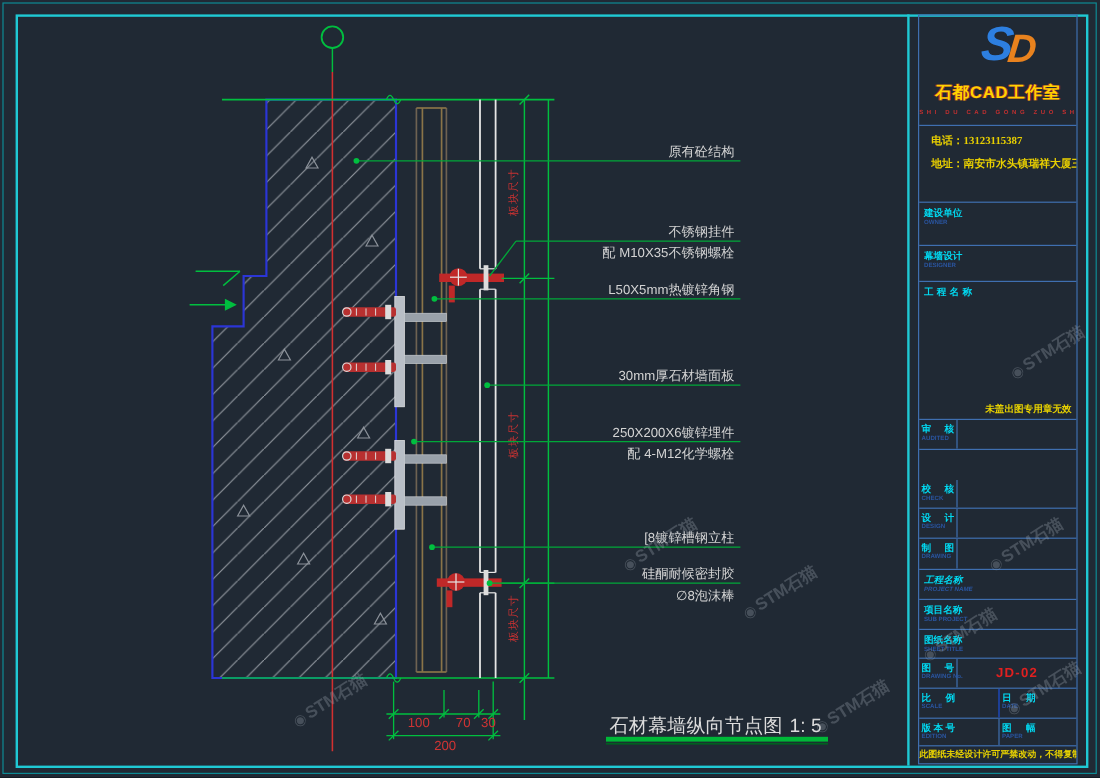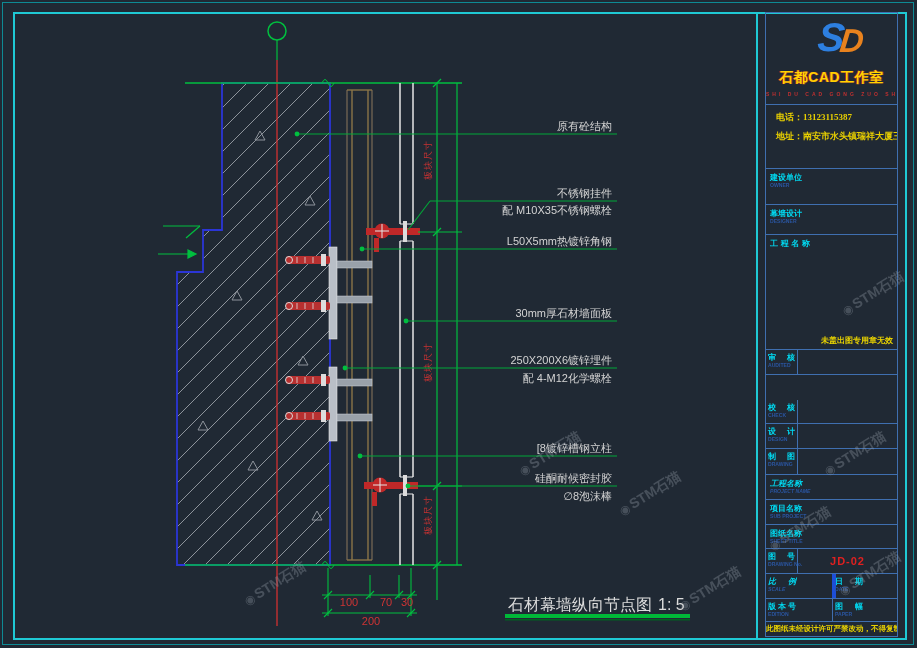--- a/index.html
+++ b/index.html
@@ -316,21 +316,21 @@
       <div class="tb-labelbox">
           <span class="cn">图 号</span>
           <span class="en">DRAWING No.</span>
         </div>
       <div class="tb-value">
           <span class="jdno">JD-02</span>
         </div>
     </div>
 
     <div class="tb-sec" style="top:561px;height:25px;">
-      <div class="half" style="left:0;width:66px;border-right:4px solid #1d4ed8;font-style:italic;">
+      <div class="half" style="left:0;width:66px;border-right:1px solid #1d4ed8;">
         <div class="tb-labelbox" style="border-right:none;">
             <span class="cn">比 例</span>
             <span class="en">SCALE</span>
           </div>
       </div>
       <div class="half" style="left:67px;width:64px;">
         <div class="tb-labelbox" style="border-right:none;">
             <span class="cn">日 期</span>
             <span class="en">DATE</span>
           </div>

